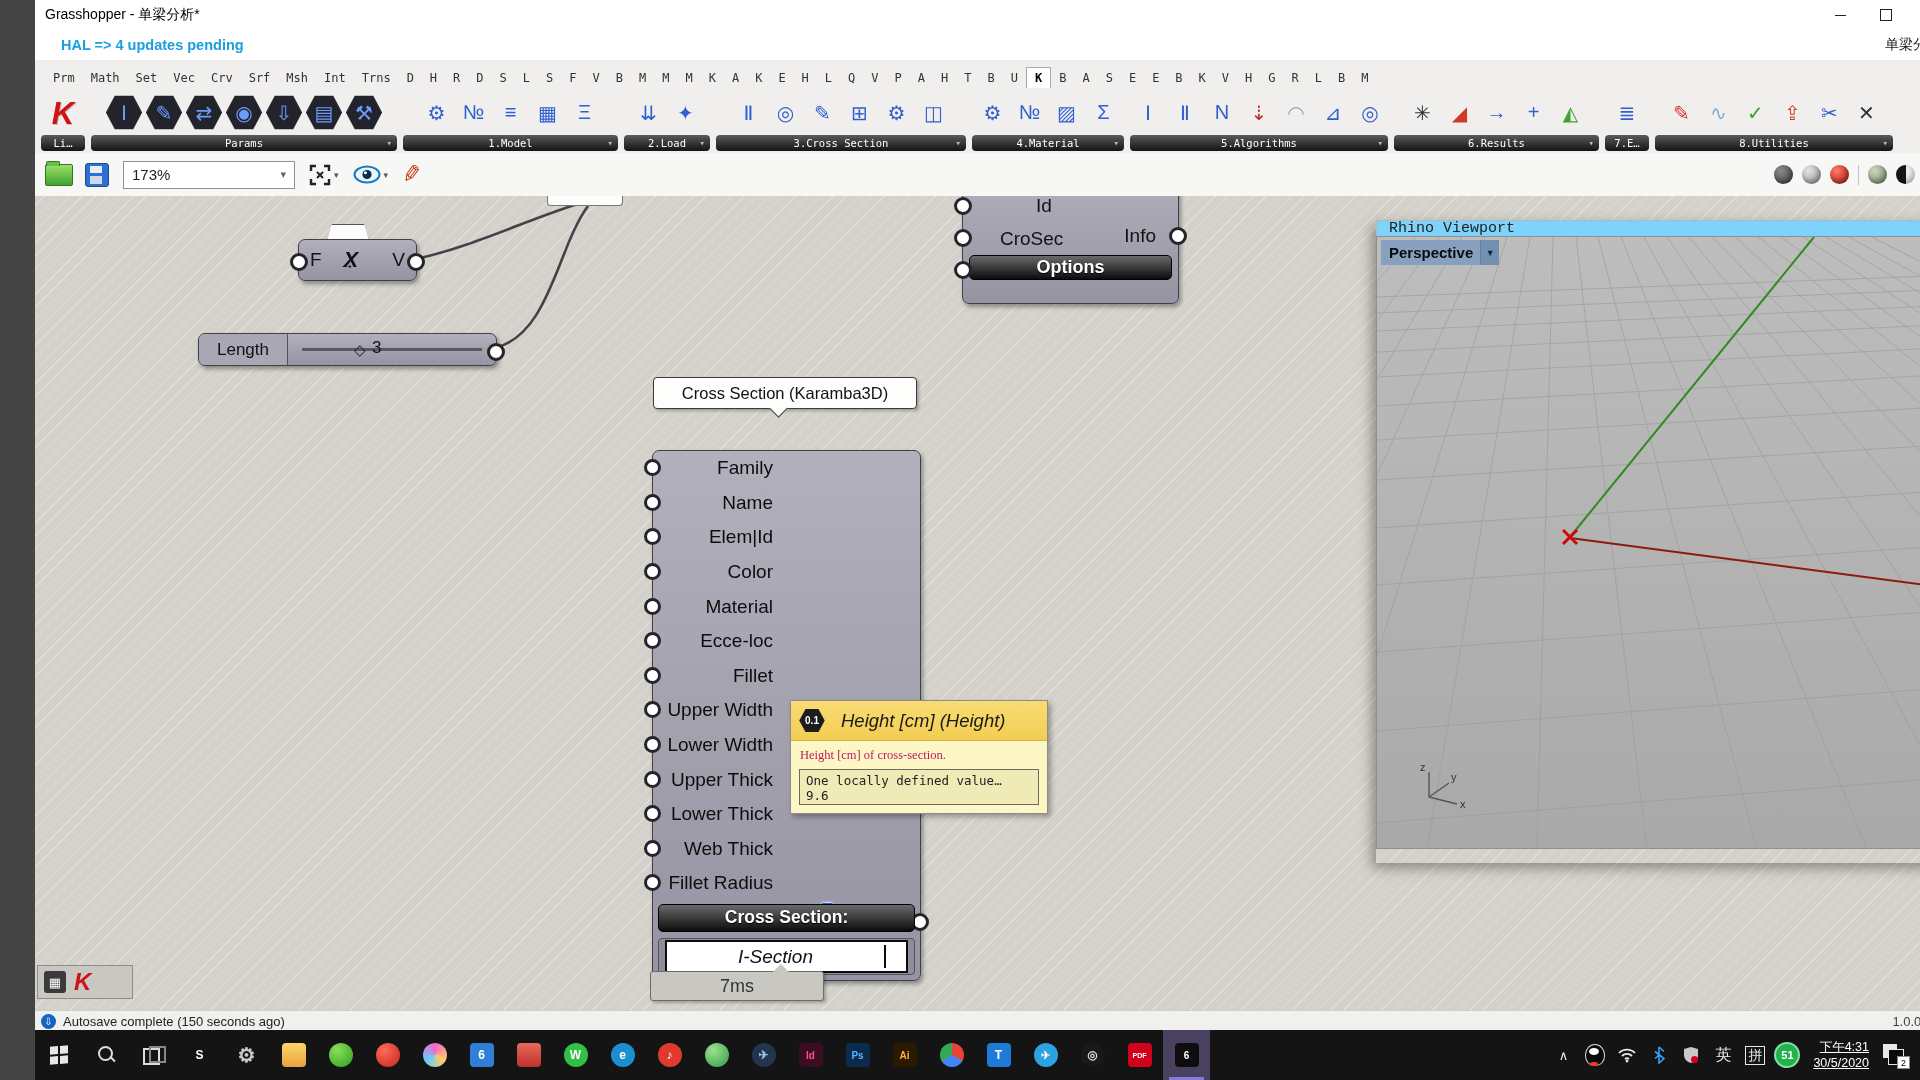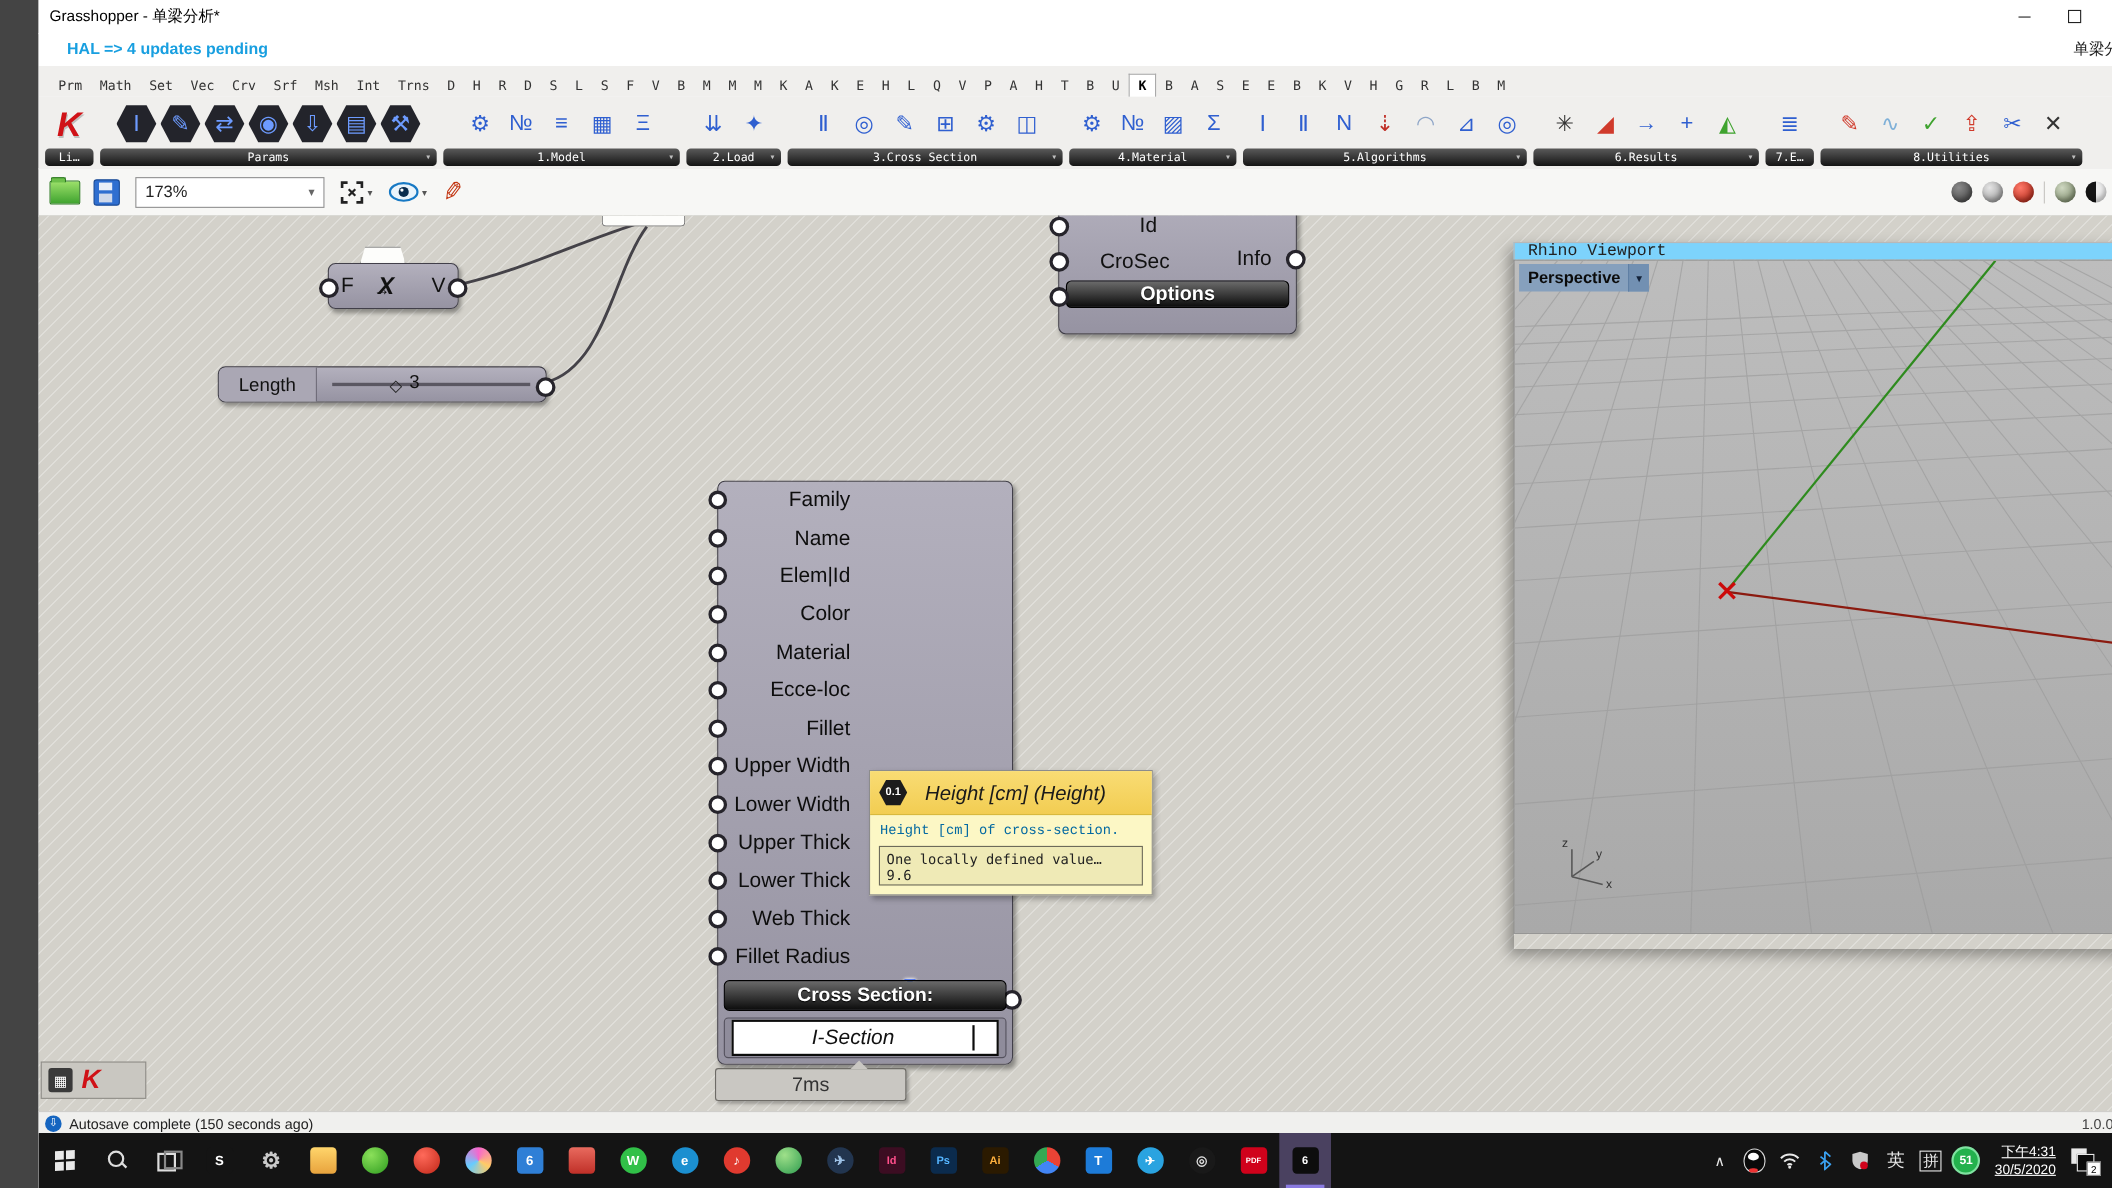--- a/index.html
+++ b/index.html
@@ -108,21 +108,21 @@
   #topcomp .band{position:absolute;left:6px;right:6px;top:82px;height:23px;font-size:18px;line-height:23px;}
 
   
   #sectag{left:618px;top:181px;width:262px;height:30px;background:#fdfdfb;border:1.5px solid #3a3a3a;
     border-radius:4px;display:flex;align-items:center;justify-content:center;font-size:16.5px;color:#111;
     box-shadow:2px 2px 3px rgba(0,0,0,.25);z-index:3;}
   #sectag .notch{position:absolute;left:118px;bottom:-7px;width:12px;height:12px;background:#fdfdfb;
     border-left:1.5px solid #3a3a3a;border-bottom:1.5px solid #3a3a3a;transform:rotate(-45deg);}
 
   
-  #maincomp{left:617px;top:241px;width:267px;height:529px;}
+  #maincomp{left:617px;top:254px;width:267px;height:529px;}
   .inrow{position:relative;height:34.6px;display:flex;align-items:center;justify-content:flex-end;
     padding-right:147px;box-sizing:border-box;}
   .inrow .inlabel{font-size:19px;color:#0d0d0d;white-space:nowrap;}
   .inrow .indot{position:absolute;left:-9px;top:50%;margin-top:-9px;width:11px;height:11px;
     background:#fff;border:3.5px solid #26242b;border-radius:50%;}
   #main-out{position:absolute;right:14px;top:448px;display:flex;align-items:center;gap:9px;}
   #main-out .ibeam{font-family:"DejaVu Serif",serif;font-weight:bold;font-size:27px;color:#2d5cf0;
     text-shadow:0 0 3px #fff,0 0 3px #fff;}
   #main-out .olabel{font-size:19px;}
   #main-outdot{right:-9px;top:462px;}
@@ -140,21 +140,21 @@
 
   
   #ghtip{left:755px;top:504px;width:256px;height:112px;border:1px solid #8c8c8c;z-index:5;
     box-shadow:3px 3px 5px rgba(0,0,0,.3);background:#fcf7c5;}
   #ghtip .tiphead{height:39px;background:linear-gradient(180deg,#f9dc74,#f2cd52);display:flex;align-items:center;
     border-bottom:1px solid #d8b93e;}
   #ghtip .hexbadge{width:26px;height:24px;margin-left:8px;background:#1c1c1c;color:#fff;
     clip-path:polygon(25% 2%,75% 2%,99% 50%,75% 98%,25% 98%,1% 50%);
     display:grid;place-items:center;font-size:10px;font-weight:bold;}
   #ghtip .tiptitle{margin-left:16px;font-size:18.5px;font-style:italic;color:#1a1a1a;}
-  #ghtip .tipdesc{font-family:Liberation Mono, monospace;font-size:12.5px;color:#0369a1;margin:7px 0 0 9px;}
+  #ghtip .tipdesc{font-family:Liberation Serif, serif;font-size:12.5px;color:#be185d;margin:7px 0 0 9px;}
   #ghtip .tipbox{position:absolute;left:8px;right:8px;top:68px;height:36px;background:#efeab6;
     border:1px solid #6d6b5a;font-family:"DejaVu Sans Mono",monospace;font-size:12.5px;color:#222;
     padding:3px 6px;box-sizing:border-box;line-height:15px;}
 
   
   #topsliver{left:512px;top:0;width:74px;height:9px;background:#fdfdfb;border:1px solid #777;border-top:none;border-radius:0 0 4px 4px;}
 
   
   #minipanel{left:2px;top:769px;width:96px;height:34px;background:#c9c7c1;border:1px solid #8f8d88;
     display:flex;align-items:center;gap:8px;padding-left:6px;box-sizing:border-box;}
@@ -496,20 +496,24 @@
       <span style="left:37px;top:55px;">CroSec</span>
       <span style="right:22px;top:52px;">Info</span>
       <span class="ghband band">Options</span>
       <span class="ghdot" style="left:-9px;top:24px;"></span>
       <span class="ghdot" style="left:-9px;top:56px;"></span>
       <span class="ghdot" style="left:-9px;top:88px;"></span>
 
       <span class="ghdot" style="right:-9px;top:54px;"></span>
     </div>
 
+    <div id="sectag" class="abs">
+      <span>Cross Section (Karamba3D)</span>
+      <span class="notch"></span>
+    </div>
 
     <div id="maincomp" class="ghbody">
       <div>
           <div class="inrow">
             <span class="indot"></span>
             <span class="inlabel">Family</span>
           </div>
           <div class="inrow">
             <span class="indot"></span>
             <span class="inlabel">Name</span>

